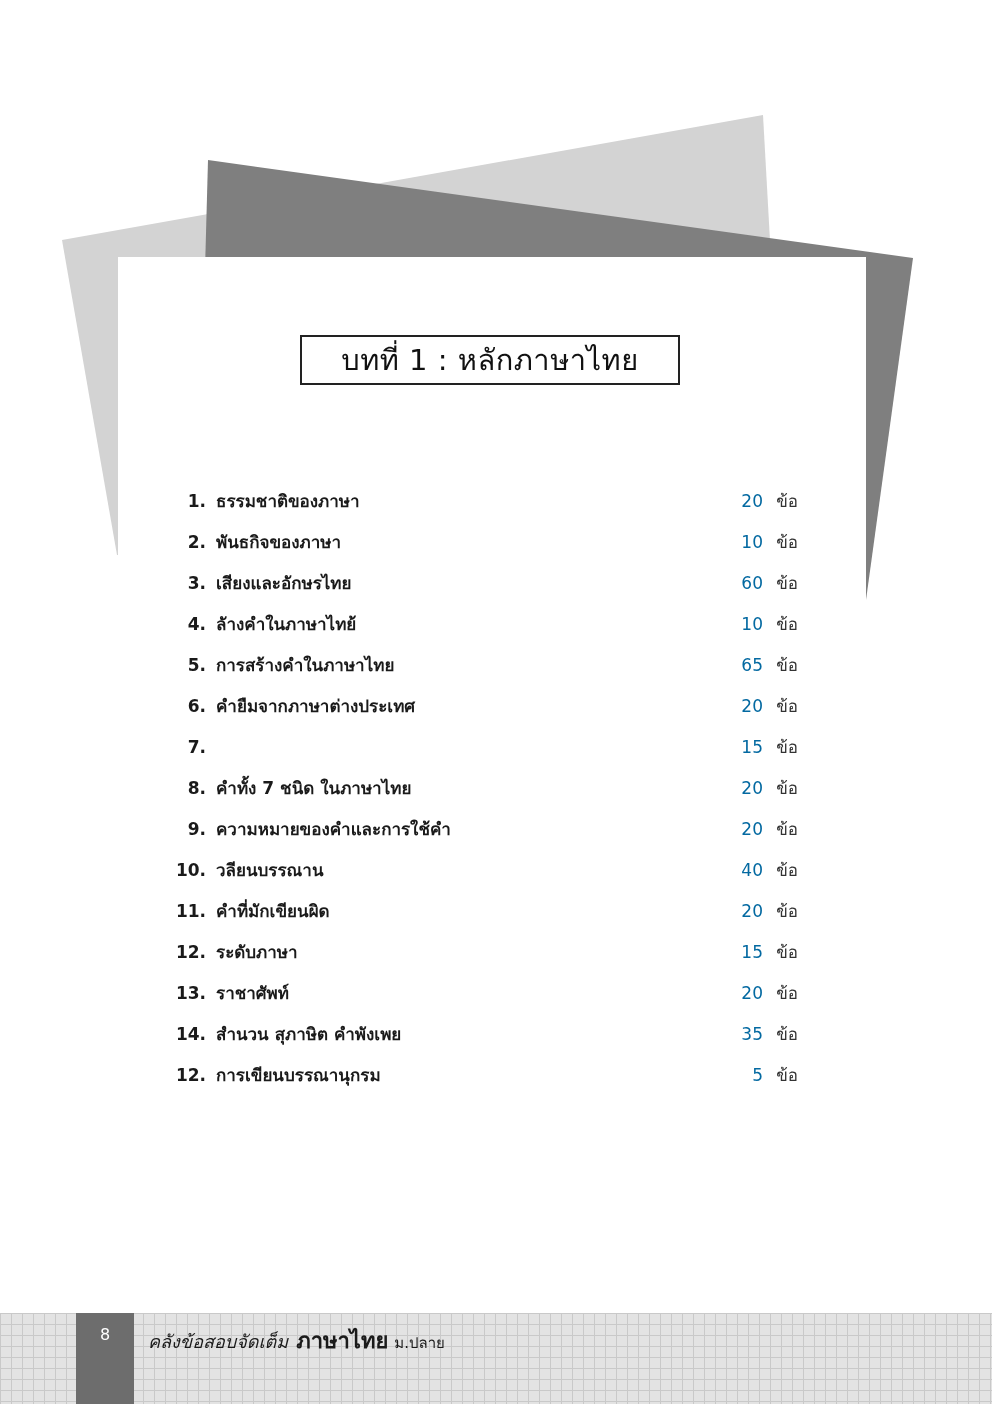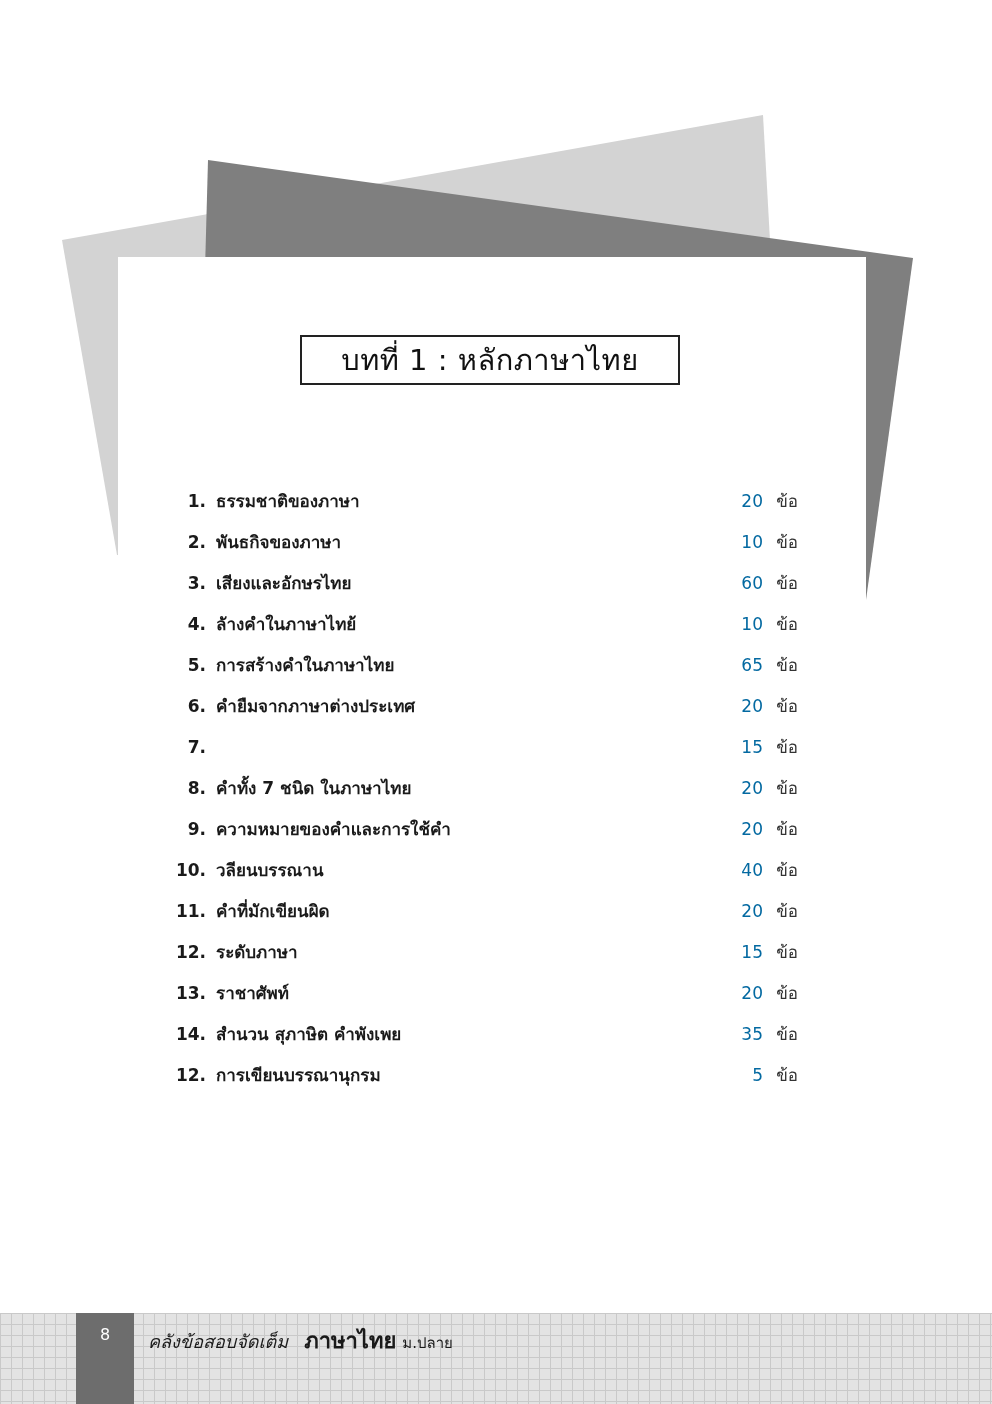--- a/index.html
+++ b/index.html
@@ -26,21 +26,21 @@
       linear-gradient(to right, #c9c9c9 1px, transparent 1px),
       linear-gradient(to bottom, #c9c9c9 1px, transparent 1px);
     background-size:11px 11px;
   }
   .page-tab {
     position:absolute; left:76px; top:0; width:58px; height:91px; background:#6d6d6d;
     color:#fff; font-size:16px; text-align:center; padding-top:12px;
   }
   .footer-text { position:absolute; left:148px; top:10px; font-size:18px; color:#1a1a1a; white-space:nowrap; }
   .footer-series { font-style:italic; }
-  .footer-subject { font-weight:bold; font-size:22px; margin-left:16px; }
+  .footer-subject { font-weight:bold; font-size:22px; margin-left:8px; }
   .footer-level { font-size:15px; margin-left:6px; }
 </style>
 </head>
 <body>
 
 <svg class="bg-papers" viewBox="0 0 992 700" width="992" height="700">
   <polygon points="62,240 763,115 790,600 117,555" fill="#d3d3d3"></polygon>
   <polygon points="208,160 913,258 866,600 196,600" fill="#7f7f7f"></polygon>
 </svg>
 

